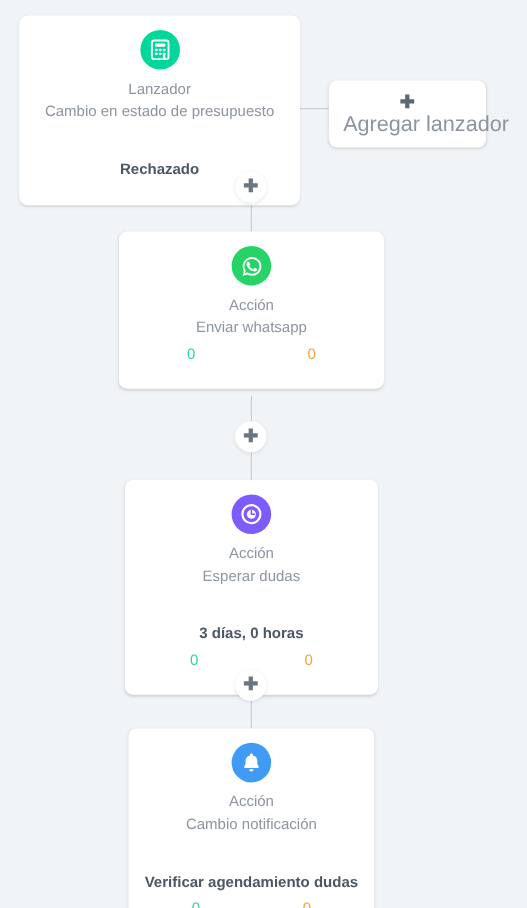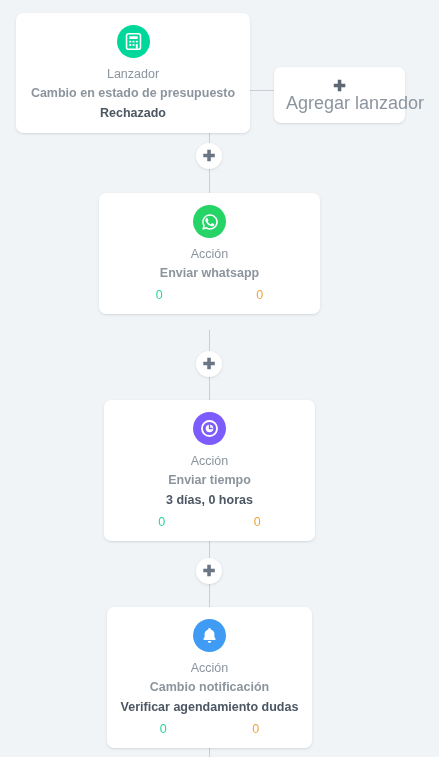--- a/index.html
+++ b/index.html
@@ -58,21 +58,21 @@
     margin-top: -1px;
   }
 
   
   .card {
     position: absolute;
     background: #ffffff;
     border-radius: 7px;
     box-shadow: 0 1px 3px rgba(40,60,80,.10), 0 1px 1px rgba(40,60,80,.05);
     text-align: center;
-    padding: 12px 10px 10px;
+    padding: 12px 10px 20px;
     cursor: pointer;
   }
 
   .icon-wrap {
     width: 33px;
     height: 33px;
     border-radius: 50%;
     margin: 0 auto 7px;
     display: flex;
     align-items: center;
@@ -82,30 +82,30 @@
 
   .card-type {
     font-size: 12.5px;
     color: #8c959e;
     line-height: 19px;
   }
   .card-subtitle {
     font-size: 12.5px;
     color: #8c959e;
     line-height: 19px;
-    font-weight: bold;
   }
   .card-value {
     font-size: 12.5px;
     color: #4c5763;
     font-weight: 700;
     line-height: 20px;
     white-space: nowrap;
     overflow: hidden;
     text-overflow: ellipsis;
+    margin-top: 28px;
   }
 
   .counters {
     display: flex;
     justify-content: center;
     gap: 0;
     margin-top: 3px;
   }
   .counter {
     flex: 1;
@@ -204,21 +204,21 @@
 
   <div class="card" style="left:104px;top:400px;width:211px;">
     <div class="icon-wrap" style="background:#7c5cfc;">
       <svg width="21" height="21" viewBox="0 0 24 24" aria-hidden="true">
         <circle cx="12" cy="12" r="8.6" fill="none" stroke="#ffffff" stroke-width="2.1"></circle>
         <circle cx="12" cy="12" r="4.3" fill="#ffffff"></circle>
         <path d="M12 12V8.4M12 12h2.9" stroke="#7c5cfc" stroke-width="1.5" stroke-linecap="round"></path>
       </svg>
     </div>
     <div class="card-type">Acción</div>
-    <div class="card-subtitle">Enviar tiempo</div>
+    <div class="card-subtitle">Esperar dudas</div>
     <div class="card-value">3 días, 0 horas</div>
     <div class="counters">
       <div class="counter counter-success">0</div>
       <div class="counter counter-warn">0</div>
     </div>
   </div>
 
   <div class="plus-node" style="top:558px;">
     <span class="glyph">✚</span>
   </div>

